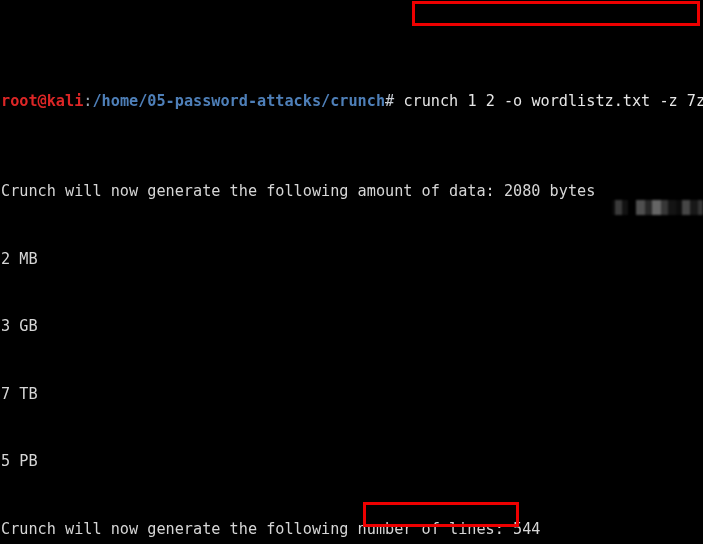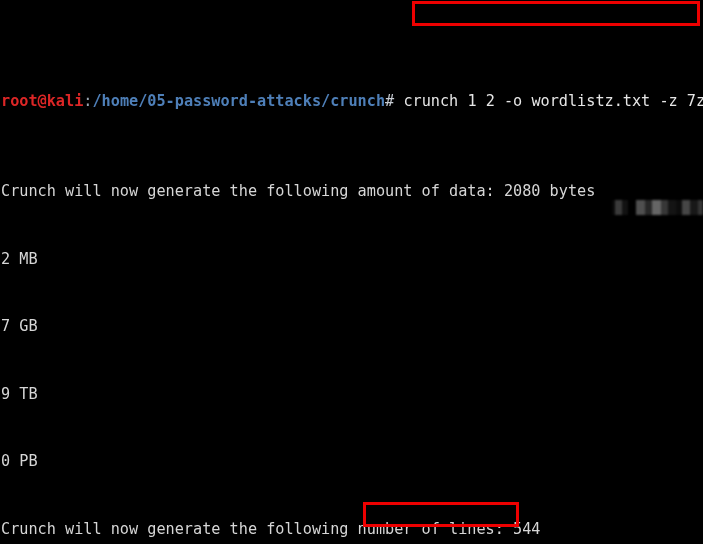--- a/index.html
+++ b/index.html
@@ -88,23 +88,23 @@
 </head>
 <body>
 
 <div id="terminal">
 
   
   <div class="line"><span class="ps-user">root@kali</span><span class="ps-sep">:</span><span class="ps-path">/home/05-password-attacks/crunch</span><span class="ps-hash">#</span><span class="cmd"> <span>crunch 1 2 -o wordlistz.txt -z 7z</span></span></div>
 
   <div class="line out">Crunch will now generate the following amount of data: 2080 bytes</div>
   <div class="line out">2 MB</div>
-  <div class="line out">7 GB</div>
-  <div class="line out">9 TB</div>
-  <div class="line out">0 PB</div>
+  <div class="line out">3 GB</div>
+  <div class="line out">7 TB</div>
+  <div class="line out">5 PB</div>
   <div class="line out">Crunch will now generate the following number of lines: 544</div>
 
   
 
   
 
   
 
   
   

